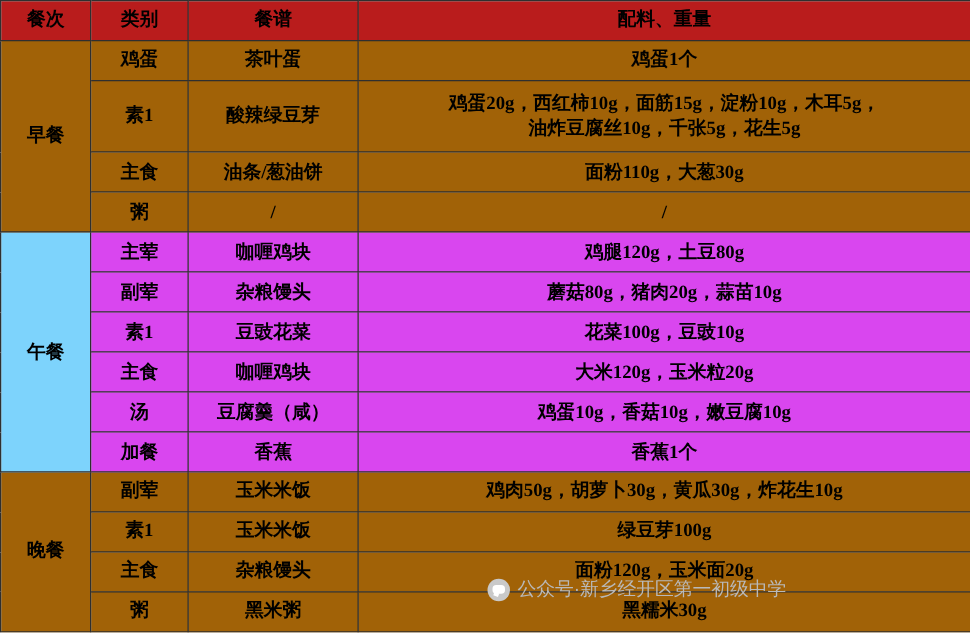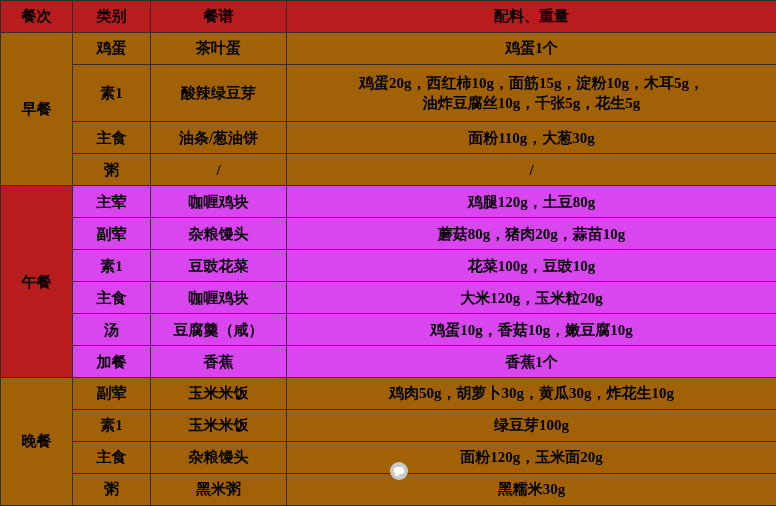--- a/index.html
+++ b/index.html
@@ -31,21 +31,21 @@
     font-weight: bold;
     white-space: nowrap;
   }
   td.col-meal { width: 72px; }
   td.col-cat  { width: 78px; }
   td.col-dish { width: 136px; }
   td.col-ing  { width: 488px; white-space: normal; }
 
   
   .tint-a { background: #a16207; }
-  .tint-gray { background: #b91c1c; }
+  .tint-gray { background: #7dd3fc; }
   .tint-white { background: #d946ef; }
 
   .header-row td {
     background: #b91c1c;
     font-size: 16px;
   }
   .meal-cell {
     font-size: 16px;
   }
   .ing-two-lines {
@@ -188,13 +188,14 @@
     <tr>
       <td class="col-cat tint-a">粥</td>
       <td class="col-dish tint-a">黑米粥</td>
       <td class="col-ing tint-a">黑糯米30g</td>
     </tr>
   </tbody>
 </table>
 
 <div class="watermark">
   <span class="wm-badge"></span>
+  <span>公众号·新乡经开区第一初级中学</span>
 </div>
 
 </body></html>

